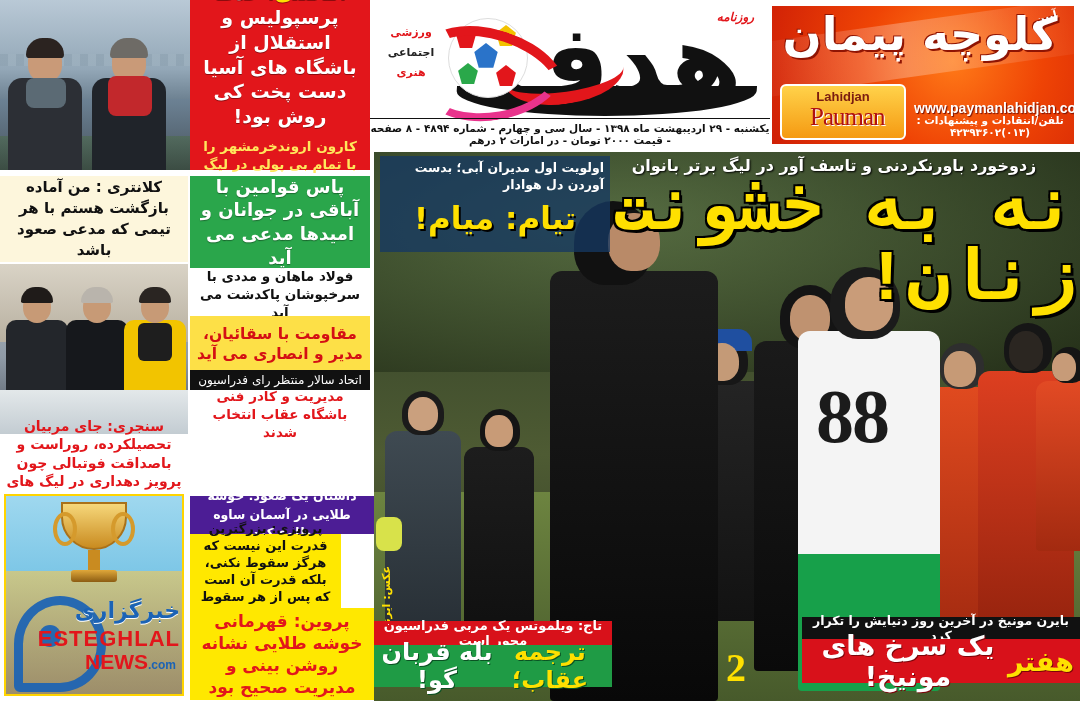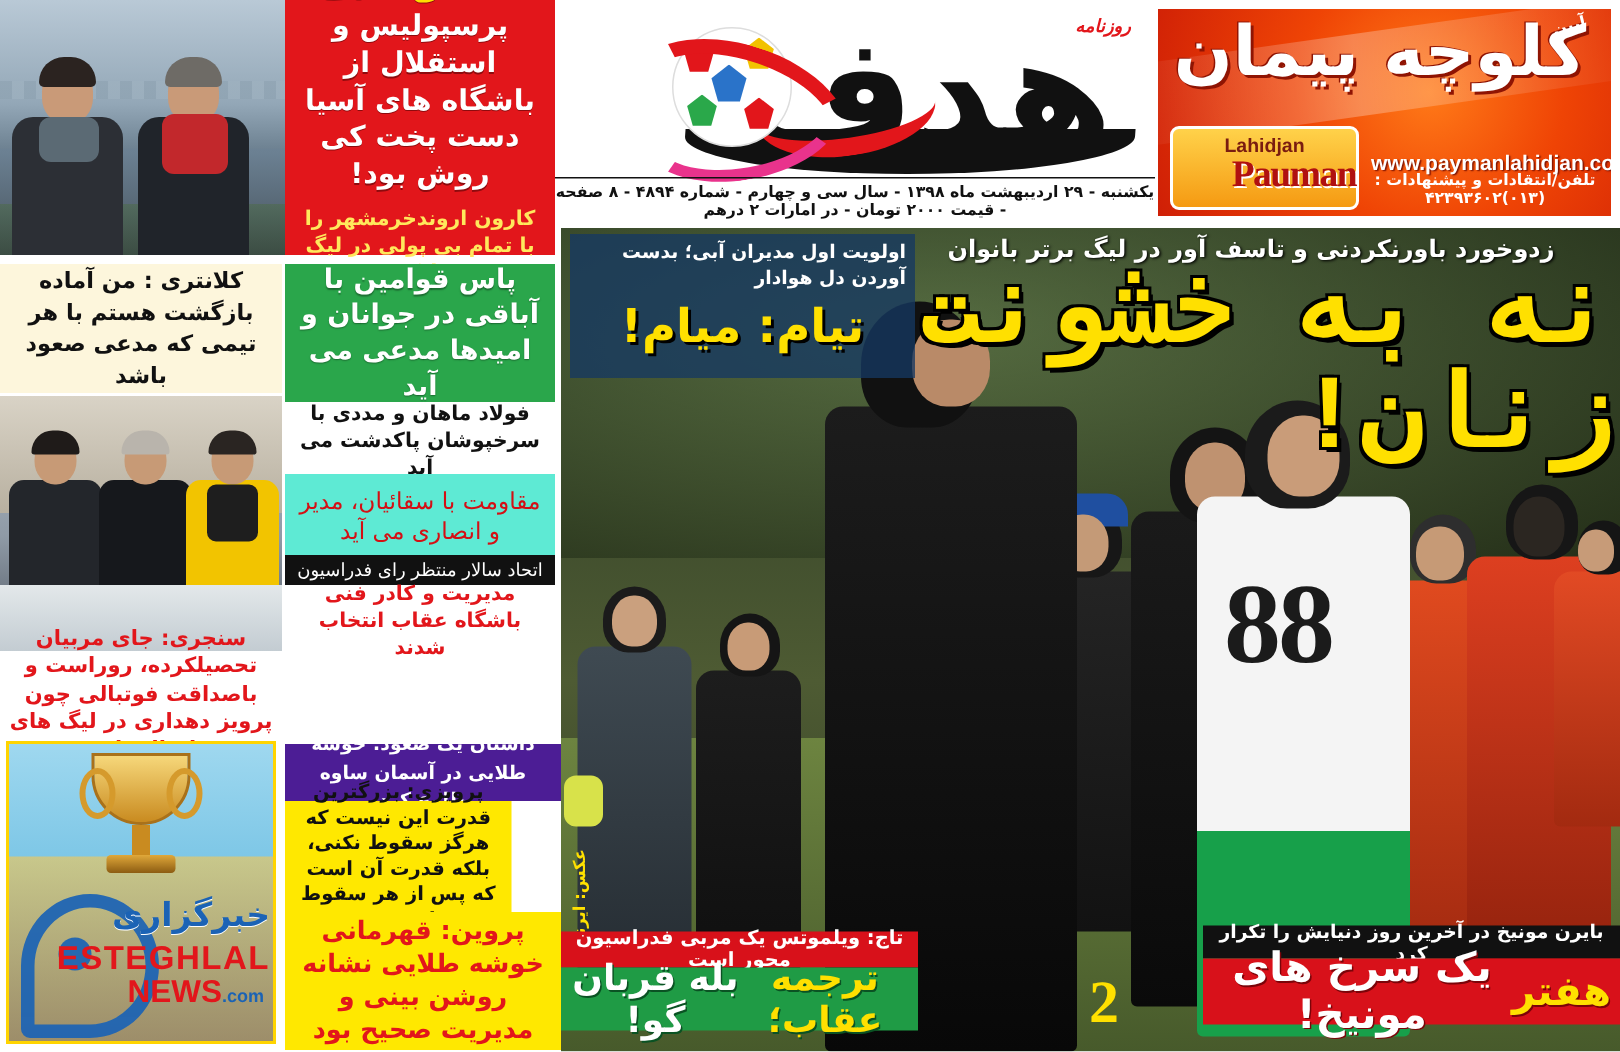--- a/index.html
+++ b/index.html
@@ -90,21 +90,21 @@
   #ad-title{position:absolute;right:8px;top:4px;width:292px;text-align:center;
      font-size:46px;font-weight:bold;color:#fff;line-height:1.05;
      text-shadow:2px 2px 0 #8f1403,-1px -1px 0 #8f1403;}
   #ad-seal{position:absolute;right:14px;top:6px;width:36px;height:34px;color:#fff;font-size:11px;
      transform:rotate(-14deg);font-weight:bold;}
   #ad-brand{position:absolute;left:8px;bottom:4px;width:126px;height:56px;
      background:linear-gradient(180deg,#ffd24a,#f59a12);border-radius:6px;
      border:2px solid #fff;color:#b31212;}
   #ad-brand .b1{font-size:13px;font-weight:bold;color:#7a1c10;text-align:center;margin-top:3px;
      font-family:"Liberation Sans",sans-serif;direction:ltr;}
-  #ad-brand .b2{font-size:25px;font-weight:bold;color:#b01010;text-align:right;line-height:1;
+  #ad-brand .b2{font-size:25px;font-weight:normal;color:#b01010;text-align:left;line-height:1;
      font-family:"Liberation Serif",serif;direction:ltr;letter-spacing:-1px;
      text-shadow:1px 1px 0 #fff;padding-left:28px;}
   #ad-url{position:absolute;left:142px;bottom:28px;width:156px;text-align:center;
      font-size:14px;font-weight:bold;color:#fff;direction:ltr;
      font-family:"Liberation Sans",sans-serif;text-shadow:1px 1px 1px #7a1203;}
   #ad-phone{position:absolute;left:136px;bottom:6px;width:164px;text-align:center;
      font-size:10.5px;font-weight:bold;color:#fff;}
 
   
   #lc-kalantari{left:0;top:176px;width:188px;height:86px;background:#fdf6dc;
@@ -149,22 +149,22 @@
   #wm .en2{position:absolute;right:6px;top:56px;font-size:21px;font-weight:bold;color:#e2161b;
      direction:ltr;font-family:"Liberation Sans",sans-serif;margin-left:40px;}
   #wm .en2 small{font-size:12px;color:#1b63b5;}
 
   
   #c2-green{left:190px;top:176px;width:180px;height:92px;background:#2aa64b;color:#fff;
      padding:4px 6px;font-size:18px;font-weight:bold;line-height:1.32;
      text-shadow:0 1px 1px rgba(0,0,0,.35);}
   #c2-foolad{left:190px;top:272px;width:180px;height:44px;background:#fff;color:#111;
      padding:2px 6px;font-size:13.5px;font-weight:bold;line-height:1.35;}
-  #c2-yellow{left:190px;top:316px;width:180px;height:56px;background:#5eead4;color:#d40f14;
-     padding:3px 6px;font-size:15.5px;font-weight:normal;line-height:1.3;}
+  #c2-yellow{left:190px;top:316px;width:180px;height:56px;background:#fde047;color:#d40f14;
+     padding:3px 6px;font-size:15.5px;font-weight:bold;line-height:1.3;}
   #c2-black{left:190px;top:370px;width:180px;height:20px;background:#111;color:#fff;
      font-size:12px;font-weight:normal;padding:0 5px;}
   #c2-sub{left:190px;top:392px;width:180px;height:44px;background:#fff;color:#e2161b;
      padding:2px 6px;font-size:13.5px;font-weight:bold;line-height:1.35;}
   #c2-black2{left:190px;top:496px;width:184px;height:38px;background:#4c1d95;color:#fff;
      padding:2px 5px;font-size:12.5px;font-weight:bold;line-height:1.5;}
   #c2-yellow2{left:190px;top:534px;width:151px;height:74px;background:#ffe800;color:#111;
      padding:3px 6px;font-size:13px;font-weight:bold;line-height:1.32;}
   #c2-yellow3{left:190px;top:608px;width:184px;height:92px;background:#ffe800;color:#e2161b;
      padding:3px 6px;font-size:17px;font-weight:bold;line-height:1.3;}
@@ -308,20 +308,25 @@
       <div id="hadaf-swoosh-red"></div>
       <div id="ball">
         <div class="p1"></div>
           <div class="p2"></div>
           <div class="p3"></div>
         <div class="p4"></div>
           <div class="p5"></div>
       </div>
       <div id="ribbon1"></div>
       <div id="ribbon2"></div>
+      <div id="tags">
+        <div class="t1">ورزشی</div>
+        <div class="t2">اجتماعی</div>
+        <div class="t3">هنری</div>
+      </div>
     </div>
     <div id="dateline">یکشنبه - ۲۹ اردیبهشت ماه ۱۳۹۸ - سال سی و چهارم - شماره ۴۸۹۴ - ۸ صفحه - قیمت ۲۰۰۰ تومان - در امارات ۲ درهم</div>
   </div>
 
   <div class="abs" id="ad">
     <div class="shine"></div>
     <div id="ad-title">کلوچه پیمان</div>
     <div id="ad-seal">آیین</div>
     <div class="abs" id="ad-brand">
       <div class="b1">Lahidjan</div>

